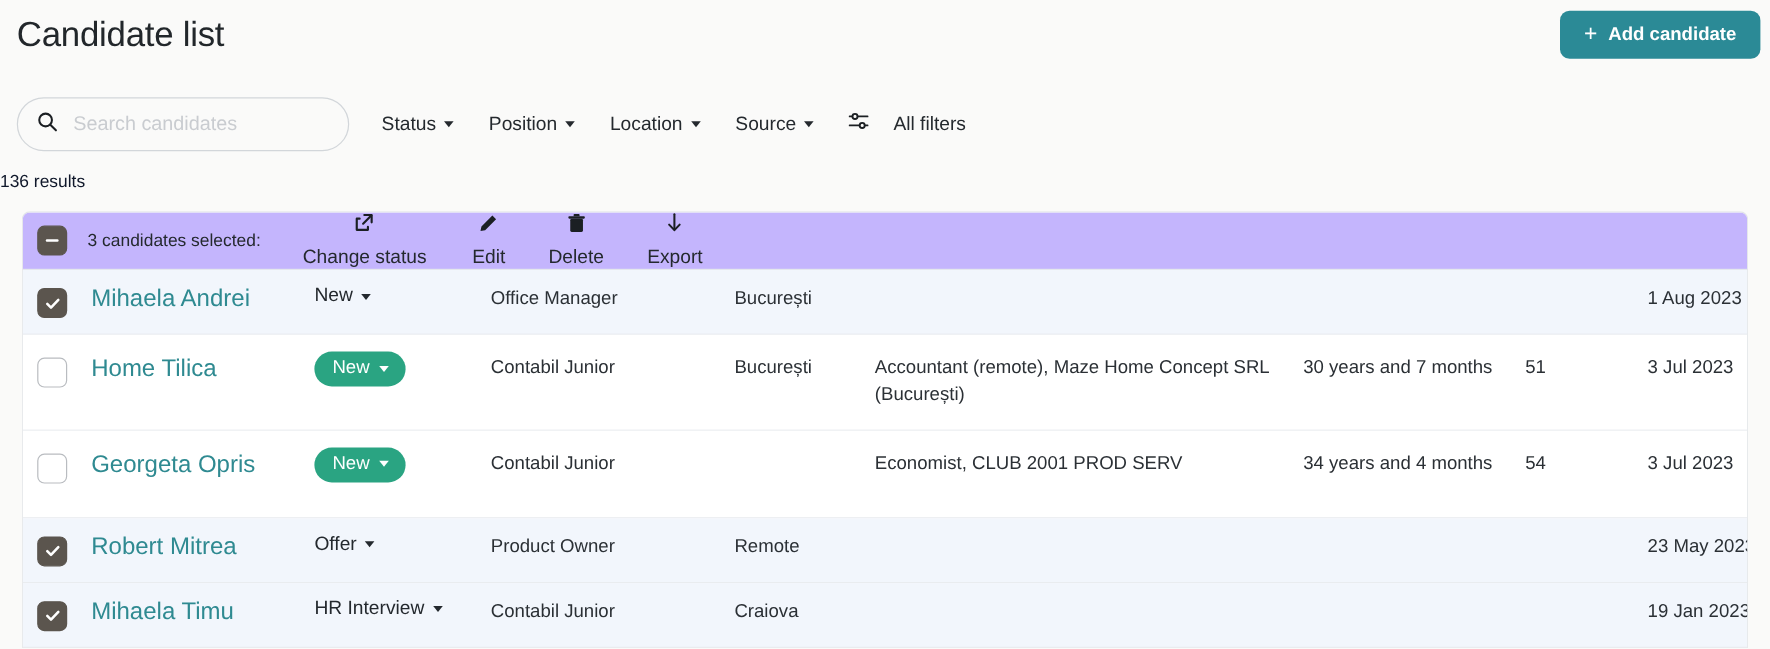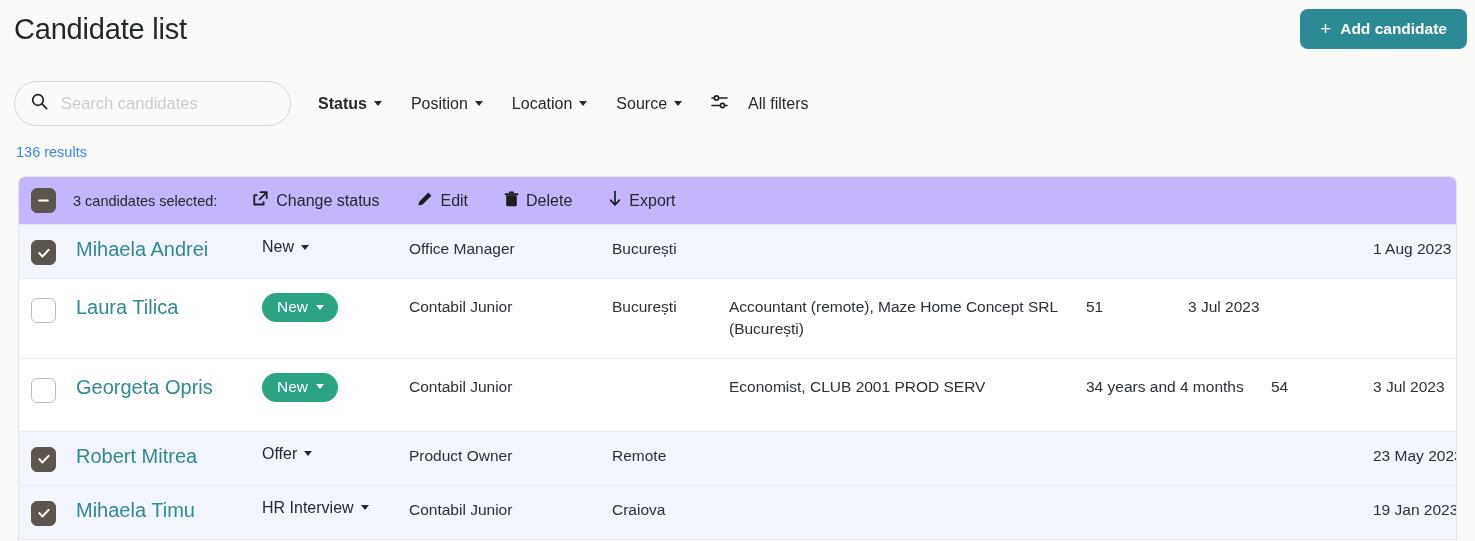--- a/index.html
+++ b/index.html
@@ -98,37 +98,37 @@
   .filter-item {
     display: inline-flex;
     align-items: center;
     gap: 7px;
     font-size: 16px;
     color: #24292e;
     cursor: pointer;
     white-space: nowrap;
     height: 45px;
   }
-  .filter-item.first { margin-left: 27px; font-weight: bold; }
+  .filter-item.first { margin-left: 27px; }
   .filter-item + .filter-item { margin-left: 29px; }
   .caret {
     width: 0; height: 0;
     border-left: 4.5px solid transparent;
     border-right: 4.5px solid transparent;
     border-top: 5.5px solid #24292e;
     display: inline-block;
   }
   .all-filters { margin-left: 30px; gap: 20px; }
 
   
   .results-count {
     position: absolute;
-    top: 144px; left: 16px;
+    top: 144px; left: 0;
     font-size: 14.5px;
-    color: #3b82f6;
+    color: #0f172a;
   }
 
   
   .table-wrap {
     position: absolute;
     top: 176px; left: 18px;
     width: 1439px;
     border: 1px solid #e2e5e8;
     border-bottom: none;
     border-radius: 7px 7px 0 0;
@@ -150,20 +150,21 @@
   }
   .bulk-action {
     display: inline-flex;
     align-items: center;
     gap: 7px;
     font-size: 16px;
     color: #24292e;
     cursor: pointer;
     white-space: nowrap;
     margin-left: 35px;
+    flex-direction: column;
   }
   .bulk-action.edit { margin-left: 38px; }
   .bulk-action.delete { margin-left: 36px; }
   .bulk-action.export { margin-left: 36px; }
 
   
   .cb {
     width: 25px; height: 25px;
     border-radius: 6px;
     flex: 0 0 auto;
@@ -371,31 +372,32 @@
       <div class="c-age cell-text"></div>
       <div class="c-score cell-text"></div>
       <div class="c-date cell-text">1 Aug 2023</div>
     </div>
 
     <div class="row">
       <div class="c-check">
         <span class="cb unchecked"></span>
       </div>
       <div class="c-name">
-        <a class="name-link">Laura Tilica</a>
+        <a class="name-link">Home Tilica</a>
       </div>
       <div class="c-status">
         <span class="badge">
           <span>New</span>
           <span class="caret"></span>
         </span>
       </div>
       <div class="c-pos cell-text">Contabil Junior</div>
       <div class="c-loc cell-text">București</div>
       <div class="c-exp cell-text">Accountant (remote), Maze Home Concept SRL (București)</div>
+      <div class="c-age cell-text">30 years and 7 months</div>
       <div class="c-score cell-text">51</div>
       <div class="c-date cell-text">3 Jul 2023</div>
     </div>
 
     <div class="row">
       <div class="c-check">
         <span class="cb unchecked"></span>
       </div>
       <div class="c-name">
         <a class="name-link">Georgeta Opris</a>

